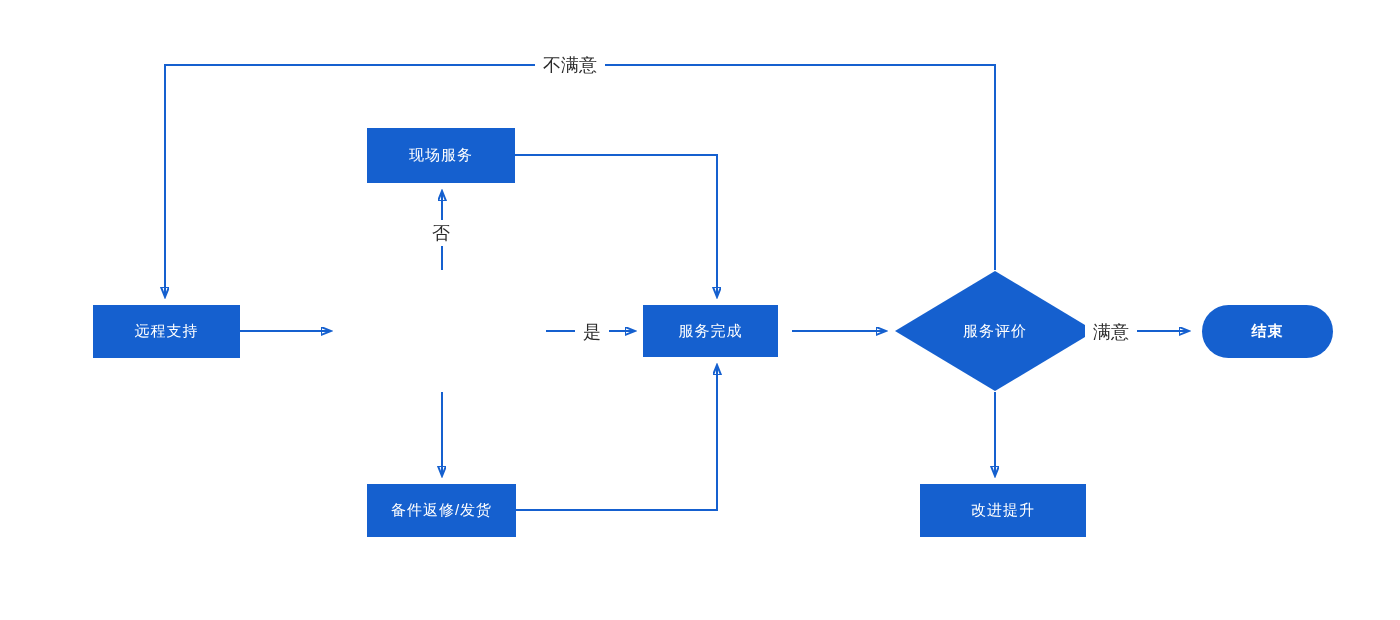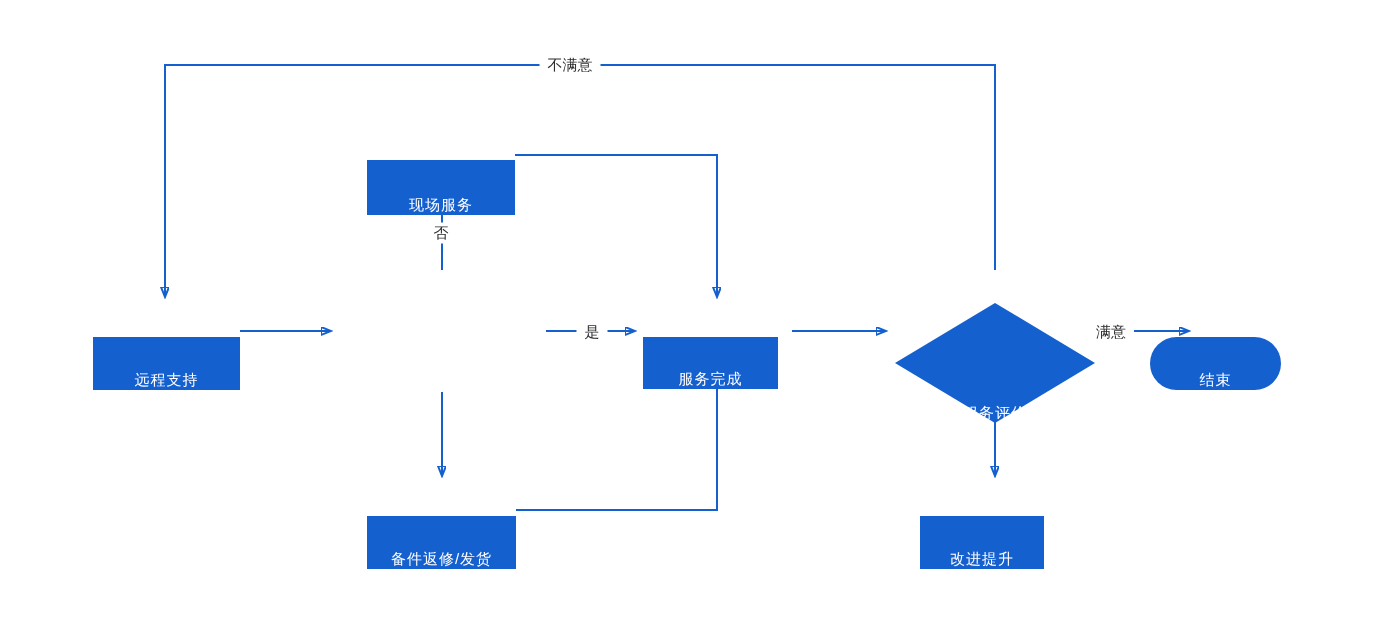--- a/index.html
+++ b/index.html
@@ -24,29 +24,28 @@
     width:1400px;height:620px;
   }
   .edges path{
     fill:none;
     stroke:var(--edge);
     stroke-width:2;
   }
   .node{
     position:absolute;
     display:flex;
-    align-items:flex-end;
+    align-items:center;
     justify-content:center;
     background:var(--node-fill);
     color:var(--node-text);
     font-size:15px;
     letter-spacing:1px;
     text-align:center;
     box-sizing:border-box;
-    margin-top:32px;
   }
   .rect{}
   .pill{border-radius:27px;}
   .diamond{
     background:transparent;
   }
   .diamond .diamond-shape{
     position:absolute;
     left:0;top:0;right:0;bottom:0;
     background:var(--node-fill);
@@ -54,35 +53,35 @@
   }
   .diamond .node-label{
     position:relative;
     z-index:1;
   }
   .edge-label{
     position:absolute;
     transform:translate(-50%,-50%);
     background:var(--bg);
     color:var(--label-text);
-    font-size:15px;
+    font-size:18px;
     padding:1px 8px;
     white-space:nowrap;
     z-index:2;
   }
 
   
   #n-remote{left:93px;top:305px;width:147px;height:53px;}
   #n-onsite{left:367px;top:128px;width:148px;height:55px;}
   #n-decision-solved{left:340px;top:271px;width:205px;height:120px;}
   #n-complete{left:643px;top:305px;width:135px;height:52px;}
   #n-parts{left:367px;top:484px;width:149px;height:53px;}
   #n-decision-eval{left:895px;top:271px;width:200px;height:120px;}
-  #n-end{left:1150px;top:305px;width:131px;height:53px;}
-  #n-improve{left:920px;top:484px;width:124px;height:53px;font-family:Liberation Mono, monospace;}
+  #n-end{left:1202px;top:305px;width:131px;height:53px;font-weight:bold;}
+  #n-improve{left:920px;top:484px;width:166px;height:53px;font-family:Liberation Mono, monospace;}
 
   #lbl-unsatisfied{left:570px;top:65px;}
   #lbl-no{left:441px;top:233px;}
   #lbl-yes{left:592px;top:332px;}
   #lbl-satisfied{left:1111px;top:332px;}
 </style>
 </head>
 <body>
 
 <div class="canvas">

